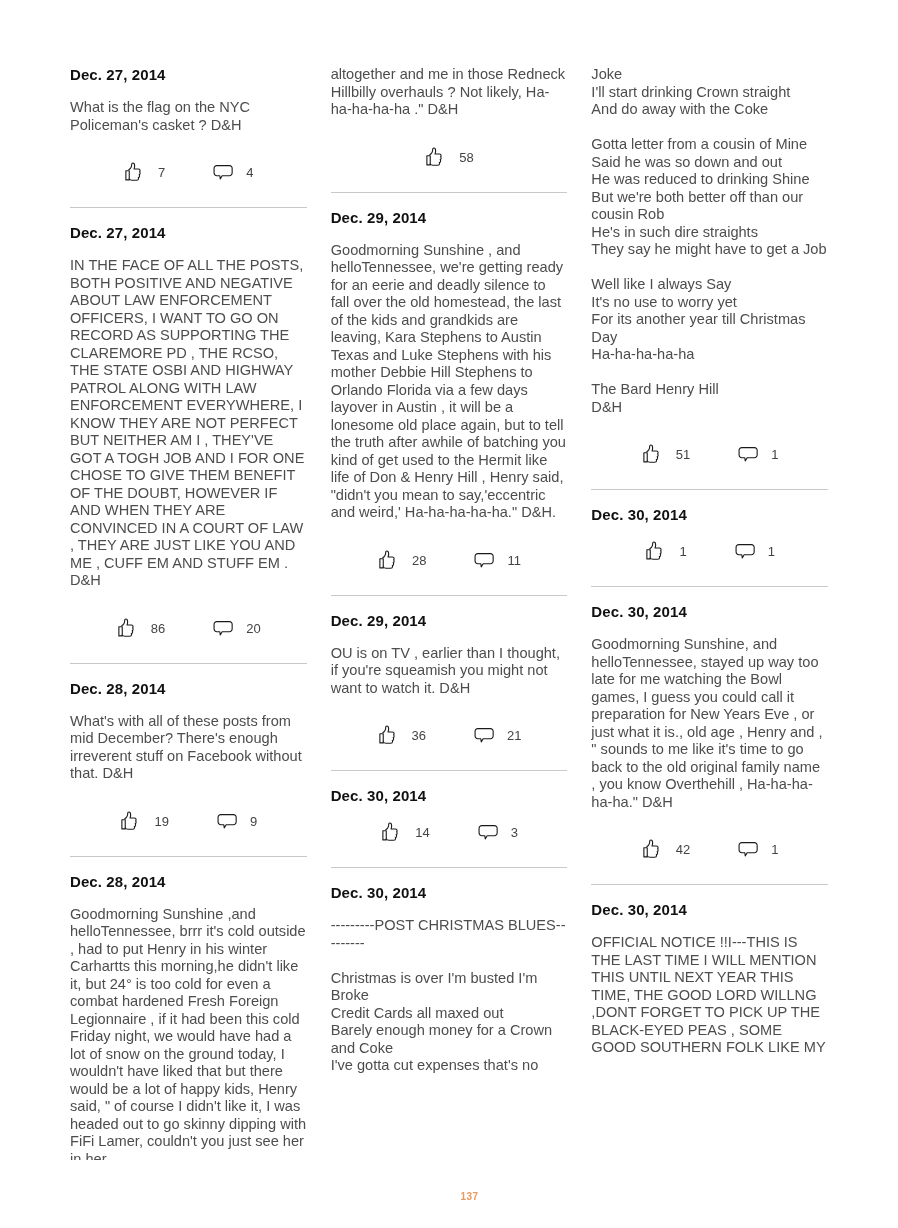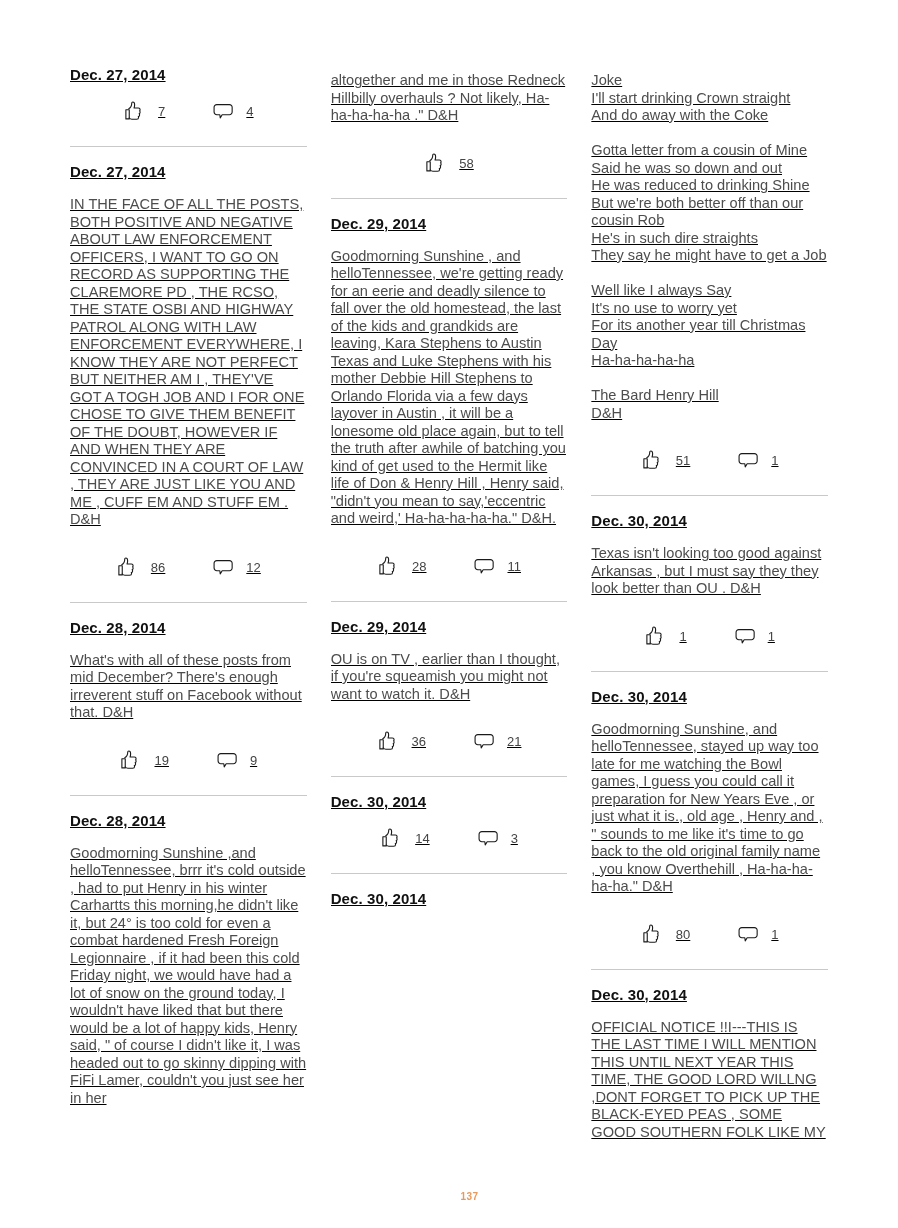--- a/index.html
+++ b/index.html
@@ -11,32 +11,31 @@
     overflow: hidden;
   }
   .page { width: 898px; height: 1228px; position: relative; background: #fff; }
   .columns {
     display: flex;
     gap: 24px;
     padding: 66px 70px 0 70px;
     height: 1160px;           
     overflow: hidden;
   }
-  .column { flex: 1 1 0; min-width: 0; overflow: hidden; text-decoration: underline; }
+  .column { flex: 1 1 0; min-width: 0; overflow: hidden; }
   .post { border-bottom: 1px solid #c9c9c9; margin-bottom: 16px; }
   .column .post:last-child { border-bottom: none; margin-bottom: 0; }
   .post-date {
     font-size: 15px; font-weight: bold; color: #111111;
     line-height: 18px; margin-bottom: 15px; letter-spacing: .1px;
   }
   .post-body {
     font-size: 14.6px; color: #4d4d4d; line-height: 17.5px;
     white-space: pre-line; margin-bottom: 26px;
     word-wrap: break-word;
-    margin-top: 6px;
   }
   .eng {
     display: flex; justify-content: center; align-items: center;
     gap: 46px; margin-bottom: 22px;
   }
   .pair { display: inline-flex; align-items: center; gap: 10px; }
   .icon { display: inline-flex; width: 25px; height: 25px; }
   .icon svg { width: 100%; height: 100%; }
   .count { font-size: 13px; color: #444444; }
   .page-num {
@@ -46,20 +45,21 @@
   }
 </style>
 </head>
 <body>
 
 <main class="page">
   <div class="columns">
     <section class="column">
         <article class="post">
           <h3 class="post-date">Dec. 27, 2014</h3>
+          <p class="post-body">What is the flag on the NYC Policeman's casket ? D&amp;H</p>
           <div class="eng">
             <span class="pair">
               <span class="icon">
                 <svg viewBox="0 0 26 26" fill="none" stroke="#1a1a1a" stroke-width="1.15" stroke-linejoin="round" stroke-linecap="round">
                   <rect x="3" y="11.2" width="3.5" height="9.5"></rect>
                   <path d="M6.5 19.8 c.6 .9 1.7 1.3 2.8 1.3 h4.9 c1.1 0 2-.8 2-1.8 0-.4-.1-.7-.3-1 .8-.2 1.4-.9 1.4-1.7 0-.5-.2-.9-.5-1.3 .6-.3 1-.9 1-1.6 0-.5-.2-1-.6-1.3 .4-.3 .6-.8 .6-1.3 0-1-.9-1.8-1.9-1.8 h-4.4 c.4-1 .6-2.2 .6-3.3 0-1.7-.9-2.9-1.9-2.9 -.6 0-1.1 .5-1.1 1.1 0 2.6-1.2 4.9-3.1 5.9"></path>
                 </svg>
               </span>
               <span class="count">7</span>
             </span>
@@ -85,21 +85,21 @@
                 </svg>
               </span>
               <span class="count">86</span>
             </span>
             <span class="pair">
               <span class="icon">
                 <svg viewBox="0 0 26 26" fill="none" stroke="#1a1a1a" stroke-width="1.15" stroke-linejoin="round" stroke-linecap="round">
                   <path d="M6 5.8 H19.2 a2.8 2.8 0 0 1 2.8 2.8 v5 a2.8 2.8 0 0 1 -2.8 2.8 h-7.6 l-2 3.2 -.4 -3.2 H6 a2.8 2.8 0 0 1 -2.8 -2.8 v-5 a2.8 2.8 0 0 1 2.8 -2.8 Z"></path>
                 </svg>
               </span>
-              <span class="count">12</span>
+              <span class="count">20</span>
             </span>
           </div>
         </article>
         <article class="post">
           <h3 class="post-date">Dec. 28, 2014</h3>
           <p class="post-body">What's with all of these posts from mid December? There's enough irreverent stuff on Facebook without that. D&amp;H</p>
           <div class="eng">
             <span class="pair">
               <span class="icon">
                 <svg viewBox="0 0 26 26" fill="none" stroke="#1a1a1a" stroke-width="1.15" stroke-linejoin="round" stroke-linecap="round">
@@ -202,20 +202,26 @@
                 <svg viewBox="0 0 26 26" fill="none" stroke="#1a1a1a" stroke-width="1.15" stroke-linejoin="round" stroke-linecap="round">
                   <path d="M6 5.8 H19.2 a2.8 2.8 0 0 1 2.8 2.8 v5 a2.8 2.8 0 0 1 -2.8 2.8 h-7.6 l-2 3.2 -.4 -3.2 H6 a2.8 2.8 0 0 1 -2.8 -2.8 v-5 a2.8 2.8 0 0 1 2.8 -2.8 Z"></path>
                 </svg>
               </span>
               <span class="count">3</span>
             </span>
           </div>
         </article>
         <article class="post">
           <h3 class="post-date">Dec. 30, 2014</h3>
+          <p class="post-body">---------POST CHRISTMAS BLUES---------
+
+Christmas is over I'm busted I'm Broke
+Credit Cards all maxed out
+Barely enough money for a Crown and Coke
+I've gotta cut expenses that's no</p>
         </article>
       </section>
     <section class="column">
         <article class="post">
           <p class="post-body">Joke
 I'll start drinking Crown straight
 And do away with the Coke
 
 Gotta letter from a cousin of Mine
 Said he was so down and out
@@ -246,21 +252,20 @@
                 <svg viewBox="0 0 26 26" fill="none" stroke="#1a1a1a" stroke-width="1.15" stroke-linejoin="round" stroke-linecap="round">
                   <path d="M6 5.8 H19.2 a2.8 2.8 0 0 1 2.8 2.8 v5 a2.8 2.8 0 0 1 -2.8 2.8 h-7.6 l-2 3.2 -.4 -3.2 H6 a2.8 2.8 0 0 1 -2.8 -2.8 v-5 a2.8 2.8 0 0 1 2.8 -2.8 Z"></path>
                 </svg>
               </span>
               <span class="count">1</span>
             </span>
           </div>
         </article>
         <article class="post">
           <h3 class="post-date">Dec. 30, 2014</h3>
-          <p class="post-body">Texas isn't looking too good against Arkansas , but I must say they they look better than OU . D&amp;H</p>
           <div class="eng">
             <span class="pair">
               <span class="icon">
                 <svg viewBox="0 0 26 26" fill="none" stroke="#1a1a1a" stroke-width="1.15" stroke-linejoin="round" stroke-linecap="round">
                   <rect x="3" y="11.2" width="3.5" height="9.5"></rect>
                   <path d="M6.5 19.8 c.6 .9 1.7 1.3 2.8 1.3 h4.9 c1.1 0 2-.8 2-1.8 0-.4-.1-.7-.3-1 .8-.2 1.4-.9 1.4-1.7 0-.5-.2-.9-.5-1.3 .6-.3 1-.9 1-1.6 0-.5-.2-1-.6-1.3 .4-.3 .6-.8 .6-1.3 0-1-.9-1.8-1.9-1.8 h-4.4 c.4-1 .6-2.2 .6-3.3 0-1.7-.9-2.9-1.9-2.9 -.6 0-1.1 .5-1.1 1.1 0 2.6-1.2 4.9-3.1 5.9"></path>
                 </svg>
               </span>
               <span class="count">1</span>
             </span>
@@ -278,21 +283,21 @@
           <h3 class="post-date">Dec. 30, 2014</h3>
           <p class="post-body">Goodmorning Sunshine, and helloTennessee, stayed up way too late for me watching the Bowl games, I guess you could call it preparation for New Years Eve , or just what it is., old age , Henry and , " sounds to me like it's time to go back to the old original family name , you know Overthehill , Ha-ha-ha-ha-ha." D&amp;H</p>
           <div class="eng">
             <span class="pair">
               <span class="icon">
                 <svg viewBox="0 0 26 26" fill="none" stroke="#1a1a1a" stroke-width="1.15" stroke-linejoin="round" stroke-linecap="round">
                   <rect x="3" y="11.2" width="3.5" height="9.5"></rect>
                   <path d="M6.5 19.8 c.6 .9 1.7 1.3 2.8 1.3 h4.9 c1.1 0 2-.8 2-1.8 0-.4-.1-.7-.3-1 .8-.2 1.4-.9 1.4-1.7 0-.5-.2-.9-.5-1.3 .6-.3 1-.9 1-1.6 0-.5-.2-1-.6-1.3 .4-.3 .6-.8 .6-1.3 0-1-.9-1.8-1.9-1.8 h-4.4 c.4-1 .6-2.2 .6-3.3 0-1.7-.9-2.9-1.9-2.9 -.6 0-1.1 .5-1.1 1.1 0 2.6-1.2 4.9-3.1 5.9"></path>
                 </svg>
               </span>
-              <span class="count">80</span>
+              <span class="count">42</span>
             </span>
             <span class="pair">
               <span class="icon">
                 <svg viewBox="0 0 26 26" fill="none" stroke="#1a1a1a" stroke-width="1.15" stroke-linejoin="round" stroke-linecap="round">
                   <path d="M6 5.8 H19.2 a2.8 2.8 0 0 1 2.8 2.8 v5 a2.8 2.8 0 0 1 -2.8 2.8 h-7.6 l-2 3.2 -.4 -3.2 H6 a2.8 2.8 0 0 1 -2.8 -2.8 v-5 a2.8 2.8 0 0 1 2.8 -2.8 Z"></path>
                 </svg>
               </span>
               <span class="count">1</span>
             </span>
           </div>

